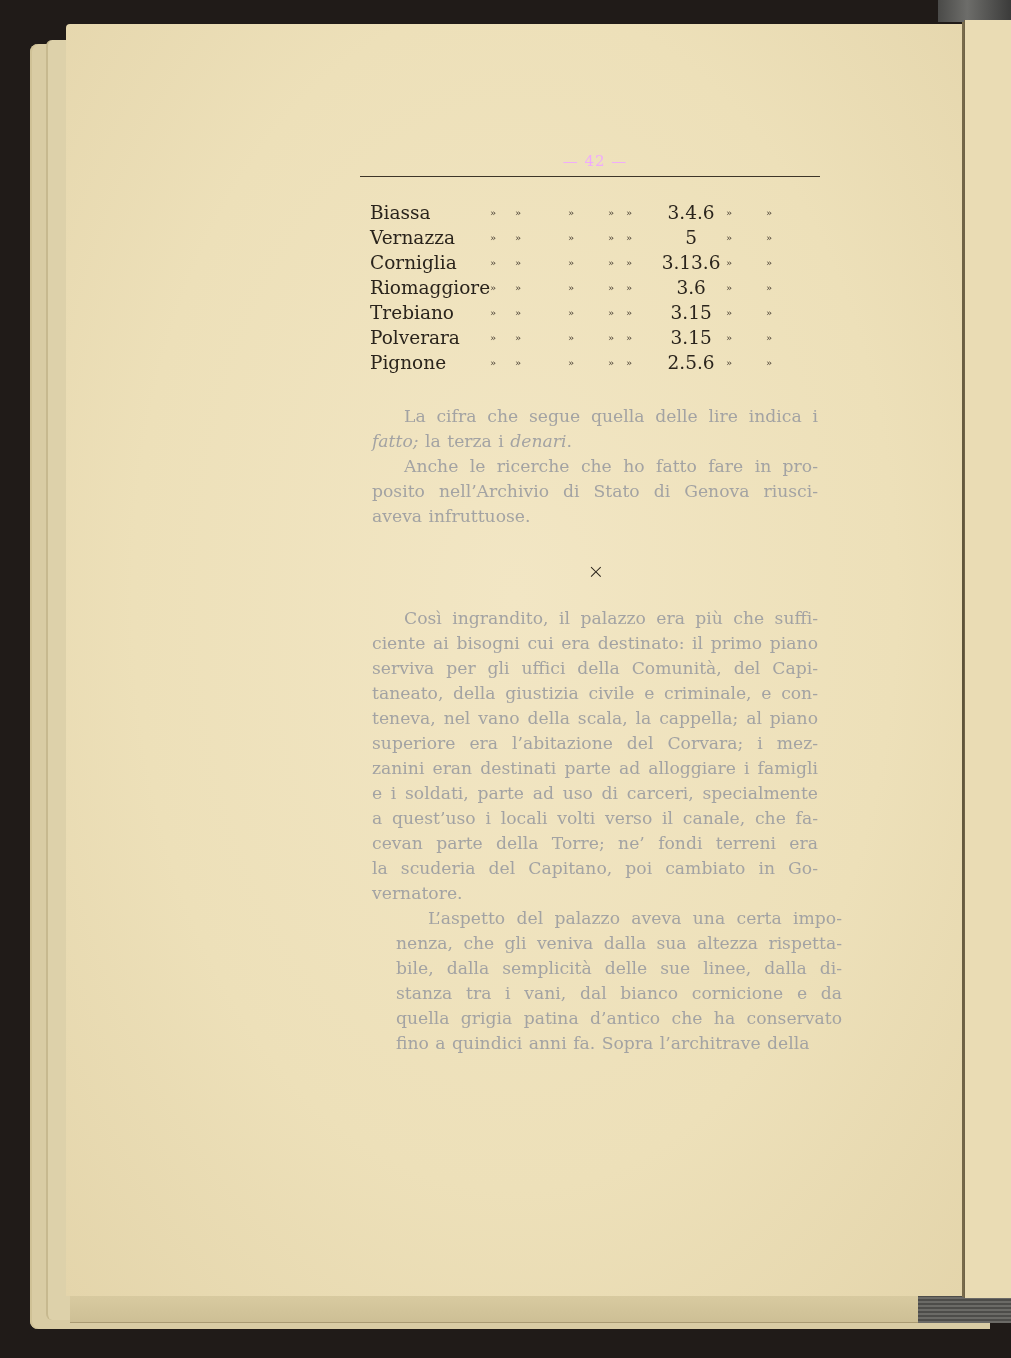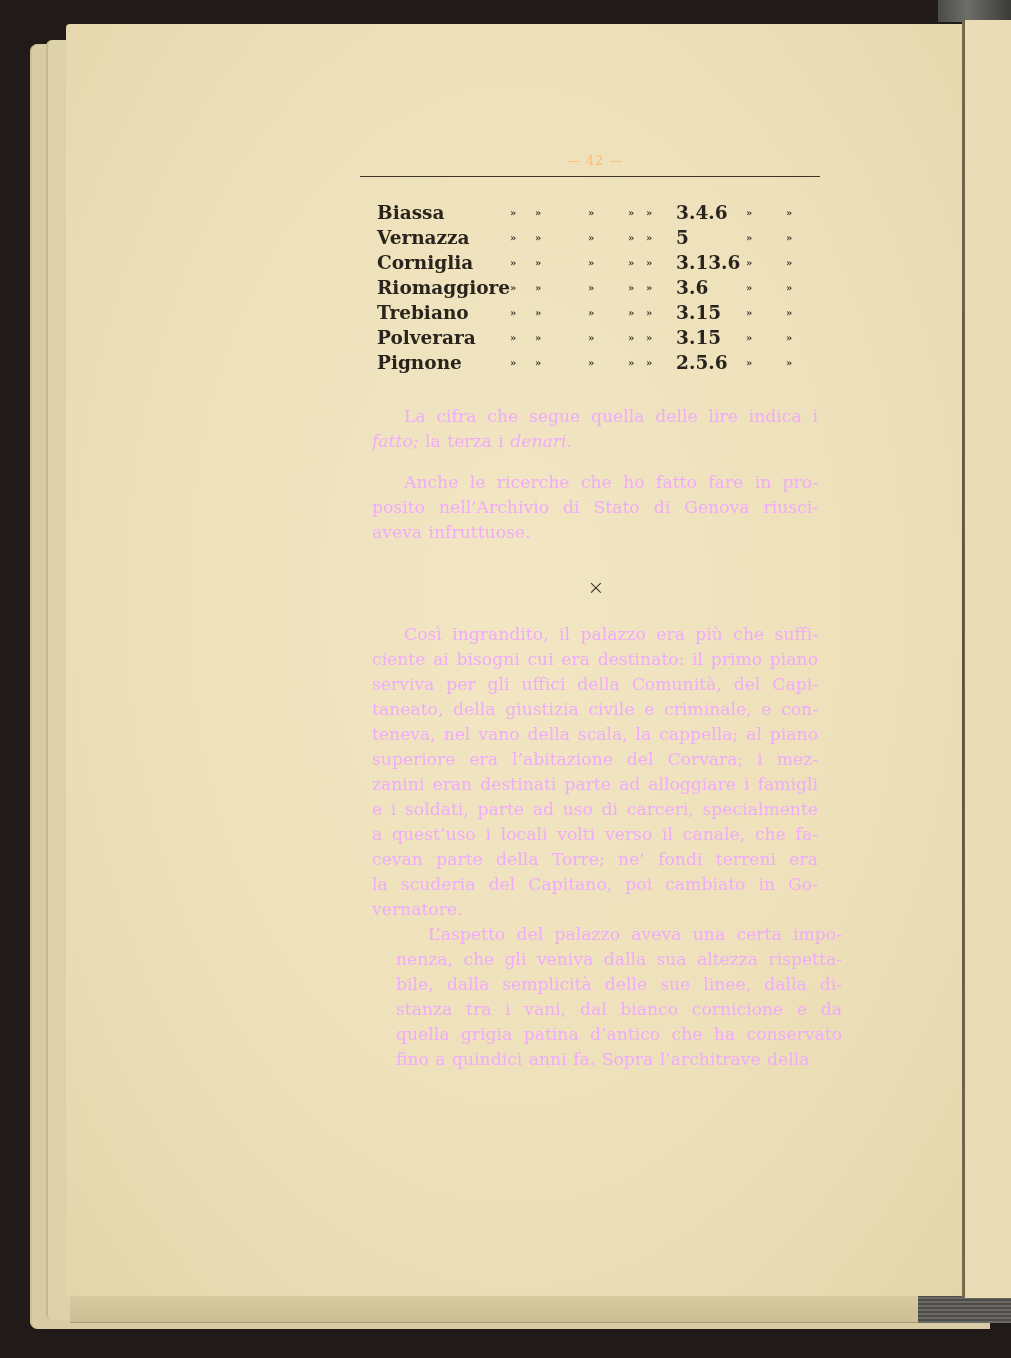--- a/index.html
+++ b/index.html
@@ -84,87 +84,86 @@
     }
 
     .content {
       position: absolute;
       left: 360px; top: 150px;
       width: 460px;
       color: #2a241c;
     }
     .page-number {
       text-align: center;
-      font-size: 13px;
+      font-size: 15px;
       letter-spacing: 1px;
-      color: #fdba74;
+      color: #f0abfc;
       height: 22px;
       line-height: 22px;
       margin-left: 10px;
     }
     .rule {
       height: 0;
       border-top: 1.5px solid #3d3528;
       margin-top: 4px;
       margin-left: 0;
       width: 460px;
     }
     table.ledger {
       margin-top: 23px;
-      margin-left: 17px;
+      margin-left: 10px;
       border-collapse: collapse;
       font-size: 18.5px;
       color: #2a241c;
-      font-weight: bold;
     }
     table.ledger td {
       padding: 0;
       height: 25px;
       line-height: 25px;
       vertical-align: middle;
       white-space: nowrap;
     }
     td.place { width: 114px; }
     td.ditto {
       font-size: 10px;
       color: #4a4034;
       text-align: left;
     }
     td.d1 { width: 25px; }
     td.d2 { width: 53px; }
     td.d3 { width: 40px; }
     td.d4 { width: 18px; }
     td.d5 { width: 30px; }
-    td.amount { width: 70px; }
+    td.amount { width: 70px; text-align: center; }
     td.d6 { width: 40px; }
     td.d7 { width: 20px; }
 
     .para {
       font-family: "DejaVu Serif", "Liberation Serif", serif;
       font-size: 17.2px;
       line-height: 25px;
       text-align: justify;
       margin-left: 12px;
       width: 446px;
-      color: #f0abfc;
+      color: #a3a3a3;
       word-spacing: 1px;
     }
     .para .line {
       display: block;
       text-align: justify;
       text-align-last: justify;
       white-space: nowrap;
       overflow: visible;
     }
     .para .line.last {
       text-align-last: left;
     }
     .para .line.indent { padding-left: 32px; }
     .p1 { margin-top: 29px; }
-    .p2 { margin-top: 16px; }
+    .p2 { margin-top: 0; }
     .separator {
       text-align: center;
       font-size: 20px;
       margin-top: 27px;
       height: 30px;
       line-height: 30px;
       color: #2a241c;
       margin-left: 12px;
       font-family: "DejaVu Sans", sans-serif;
       font-weight: 300;

